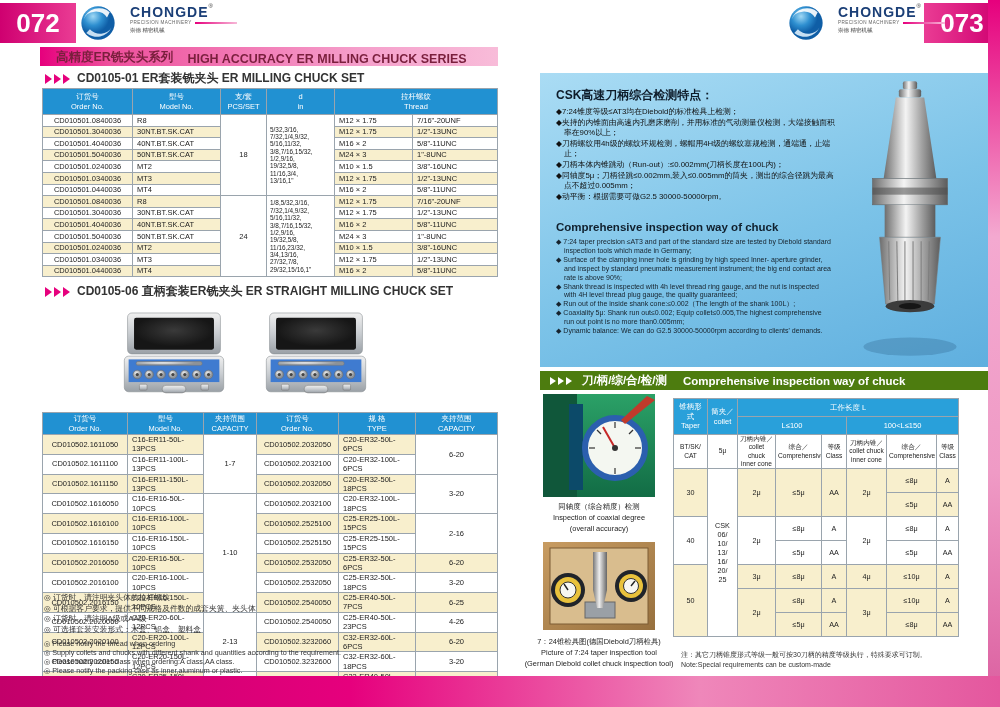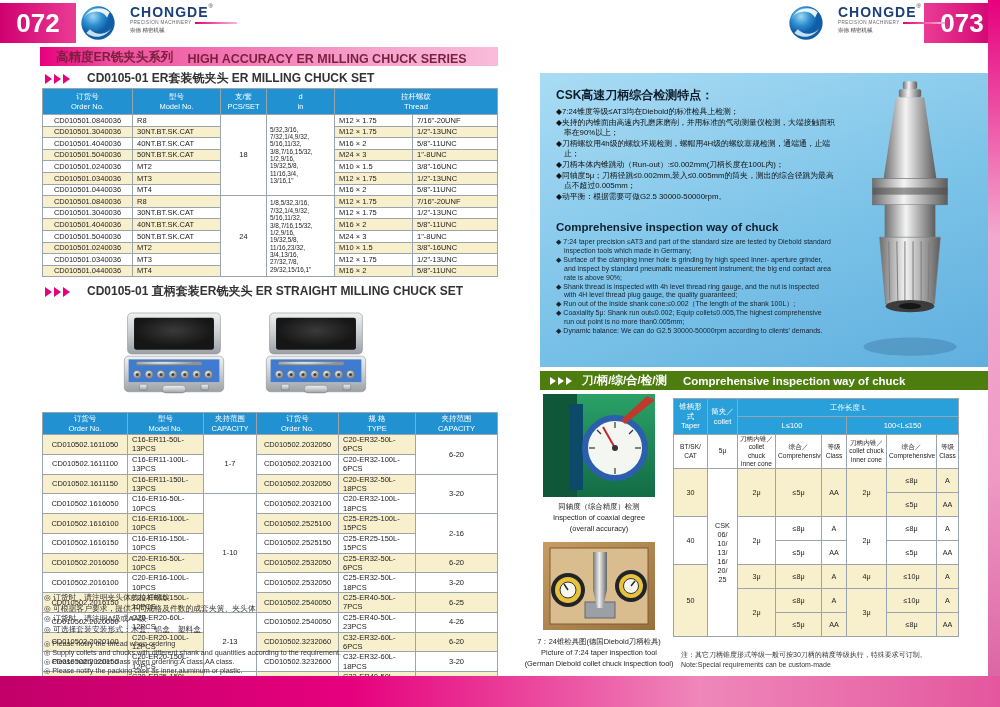--- a/index.html
+++ b/index.html
@@ -31,21 +31,21 @@
   .banner span{margin-right:14px}
   .banL{left:40px;width:458px;padding-left:16px;background:linear-gradient(90deg,#e6007d,#ee4f9c 15%,#f59fcb 70%,#f8bcd9)}
   .banR{left:540px;width:396px;padding-left:58px;background:linear-gradient(90deg,#f8bcd9,#f59fcb 30%,#ee4f9c 85%,#e6007d)}
 
   
   .sect{position:absolute;display:flex;align-items:center;font-size:12px;font-weight:bold;color:#333;white-space:nowrap}
   .chv{display:inline-block;width:0;height:0;border-left:7px solid #e6007d;
        border-top:5px solid transparent;border-bottom:5px solid transparent;margin-right:2px}
   .chvw{display:inline-block;width:0;height:0;border-left:6px solid #fff;
        border-top:4.5px solid transparent;border-bottom:4.5px solid transparent;margin-right:2px}
-  .sect .lbl{margin-left:15px}
+  .sect .lbl{margin-left:5px}
 
   
   table{border-collapse:collapse;table-layout:fixed;position:absolute;background:#fff;border:1px solid #8f9aa5}
   td{border:1px solid #9aa4ad;font-size:7.5px;color:#222;text-align:center;vertical-align:middle;
      padding:0 2px;line-height:1.25;white-space:pre-line;overflow:hidden}
   tr.hr td{background:#2191d2;color:#fff;font-size:7.5px;font-weight:normal}
   tr.cr td{background:#f8efcd}
   td.wh{background:#fff !important}
   td.lt{text-align:left;padding-left:4px}
   td.dcol{font-size:6.4px;line-height:1.15;text-align:left;padding-left:3px}
@@ -291,21 +291,21 @@
           <td class="lt">M16 × 2</td>
           <td class="lt">5/8"-11UNC</td>
         </tr>
       </tbody>
   </table>
 
   <div class="sect" style="left:45px;top:283px">
     <span class="chv"></span>
       <span class="chv"></span>
       <span class="chv"></span>
-    <span class="lbl">CD0105-01  直柄套装ER铣夹头  ER STRAIGHT  MILLING CHUCK SET</span>
+    <span class="lbl">CD0105-06  直柄套装ER铣夹头  ER STRAIGHT  MILLING CHUCK SET</span>
   </div>
 
   <svg class="photo" style="left:120px;top:300px" width="108" height="108" viewBox="0 0 200 160">
     <defs>
       <linearGradient id="sil" x1="0" y1="0" x2="0" y2="1">
           <stop offset="0%" stop-color="#f0f0f0"></stop>
           <stop offset="50%" stop-color="#c9cdd1"></stop>
           <stop offset="100%" stop-color="#9aa0a6"></stop>
         </linearGradient>
       <radialGradient id="foam" cx="50%" cy="40%">

